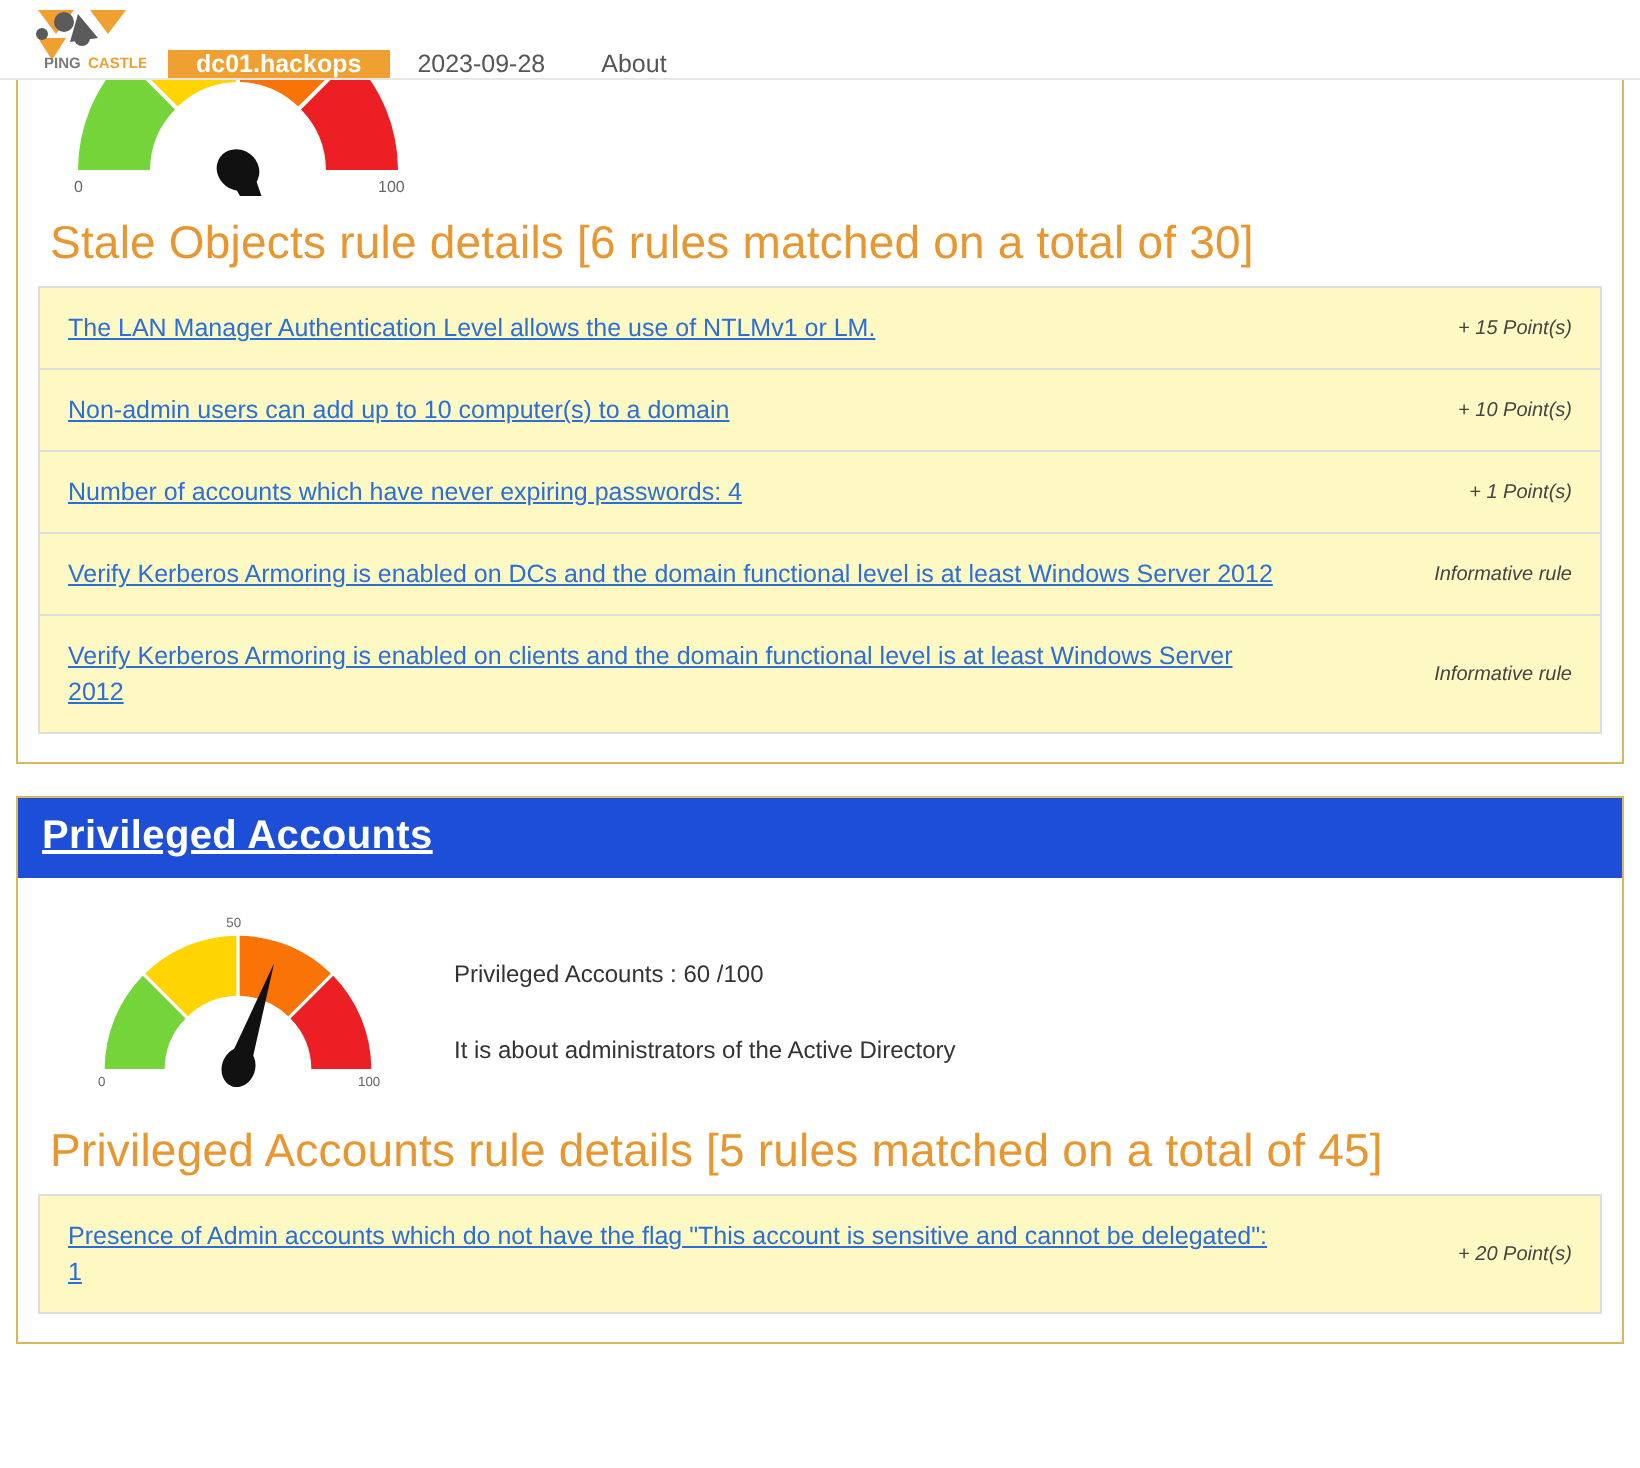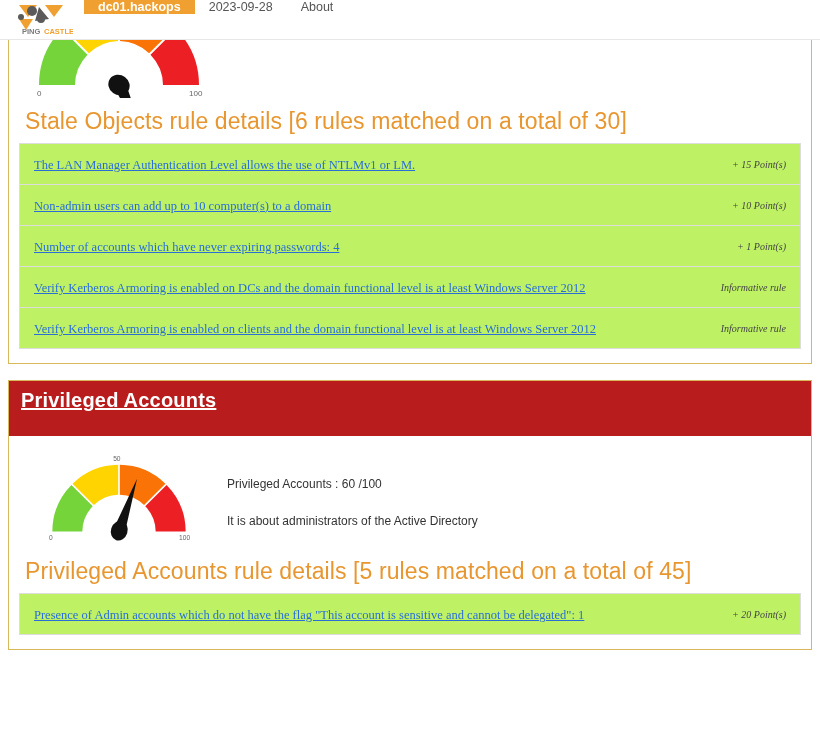--- a/index.html
+++ b/index.html
@@ -21,21 +21,21 @@
     position: relative;
   }
   .brand {
     width: 84px;
     display: flex;
     align-items: center;
     justify-content: center;
     padding-left: 4px;
   }
   .logo-svg { display: block; }
-  .nav-items { display: flex; align-items: flex-start; }
+  .nav-items { display: flex; align-items: flex-end; }
   .nav-item {
     display: flex;
     align-items: center;
     padding: 0 14px;
     font-size: 12.5px;
     color: #555555;
     text-decoration: none;
     white-space: nowrap;
   }
   .nav-item.active {
@@ -48,22 +48,22 @@
   .panel {
     margin: 0 8px 16px 8px;
     border: 1px solid #d9b85c;
     background: #ffffff;
   }
   .panel-top {
     margin-top: 0;
     border-top: none;
   }
   .panel-heading {
-    background: #b91c1c;
-    padding: 8px 12px 24px 12px;
+    background: #1d4ed8;
+    padding: 8px 12px 9px 12px;
   }
   .panel-heading-title {
     color: #ffffff;
     font-size: 20px;
     font-weight: bold;
     text-decoration: underline;
     letter-spacing: .2px;
   }
   .panel-body { padding: 8px 10px 14px 10px; }
 
@@ -94,21 +94,21 @@
     font-weight: normal;
     margin: 10px 0 8px 6px;
     letter-spacing: .1px;
   }
   .rule-table {
     width: 100%;
     border: 1px solid #dddddd;
     border-collapse: collapse;
     background: #f9f9f9;
   }
-  .rule-table tr { background: #bef264; font-family: Liberation Serif, serif; }
+  .rule-table tr { background: #fef9c3; }
   .rule-table td {
     border-top: 1px solid #dddddd;
     padding: 11px 14px;
     vertical-align: middle;
   }
   .rule-table tr:first-child td { border-top: none; }
   .rule-link {
     color: #2a6ed8;
     font-size: 12.5px;
     text-decoration: underline;

